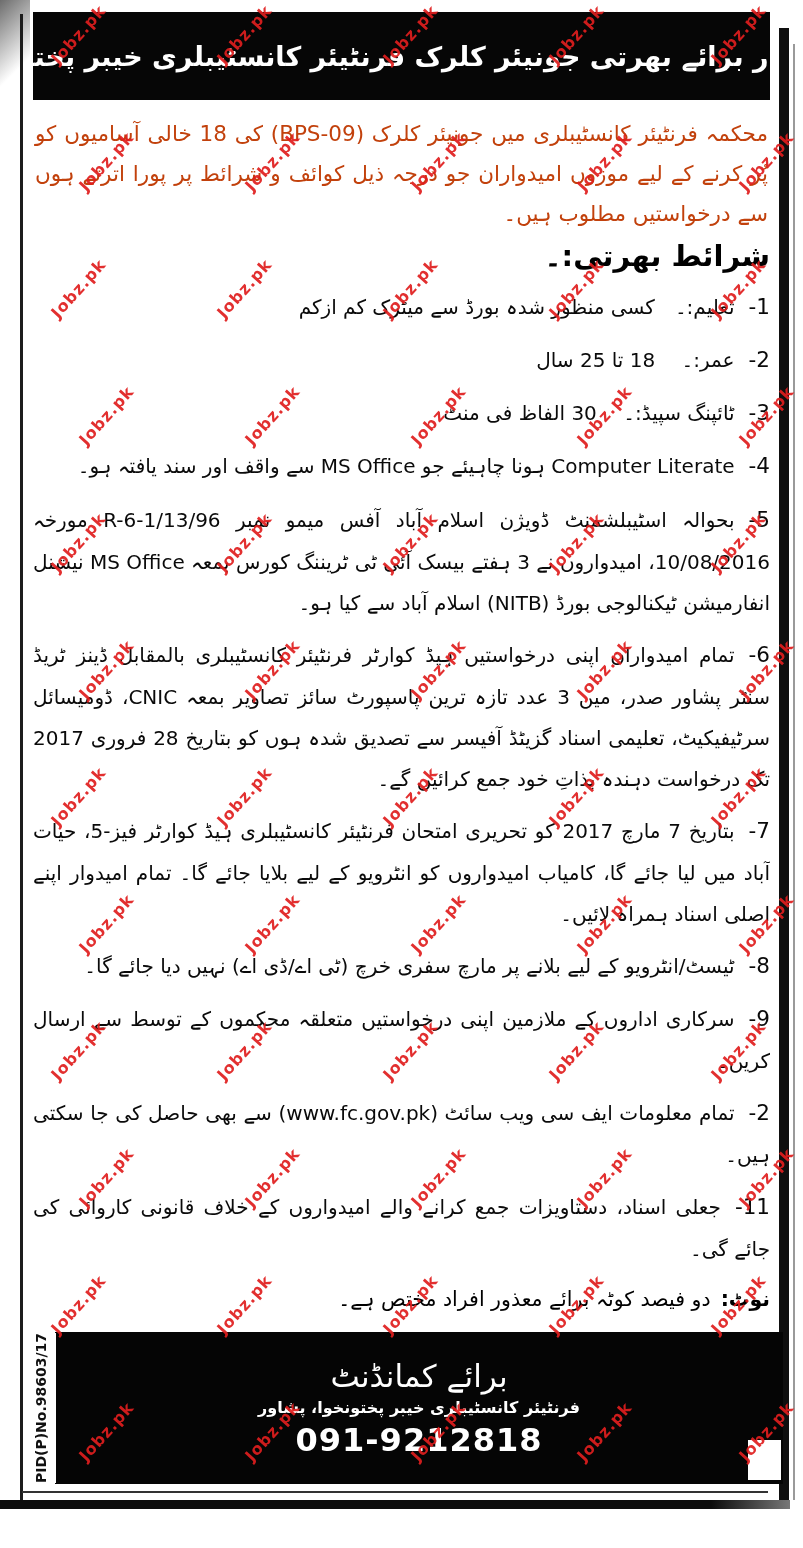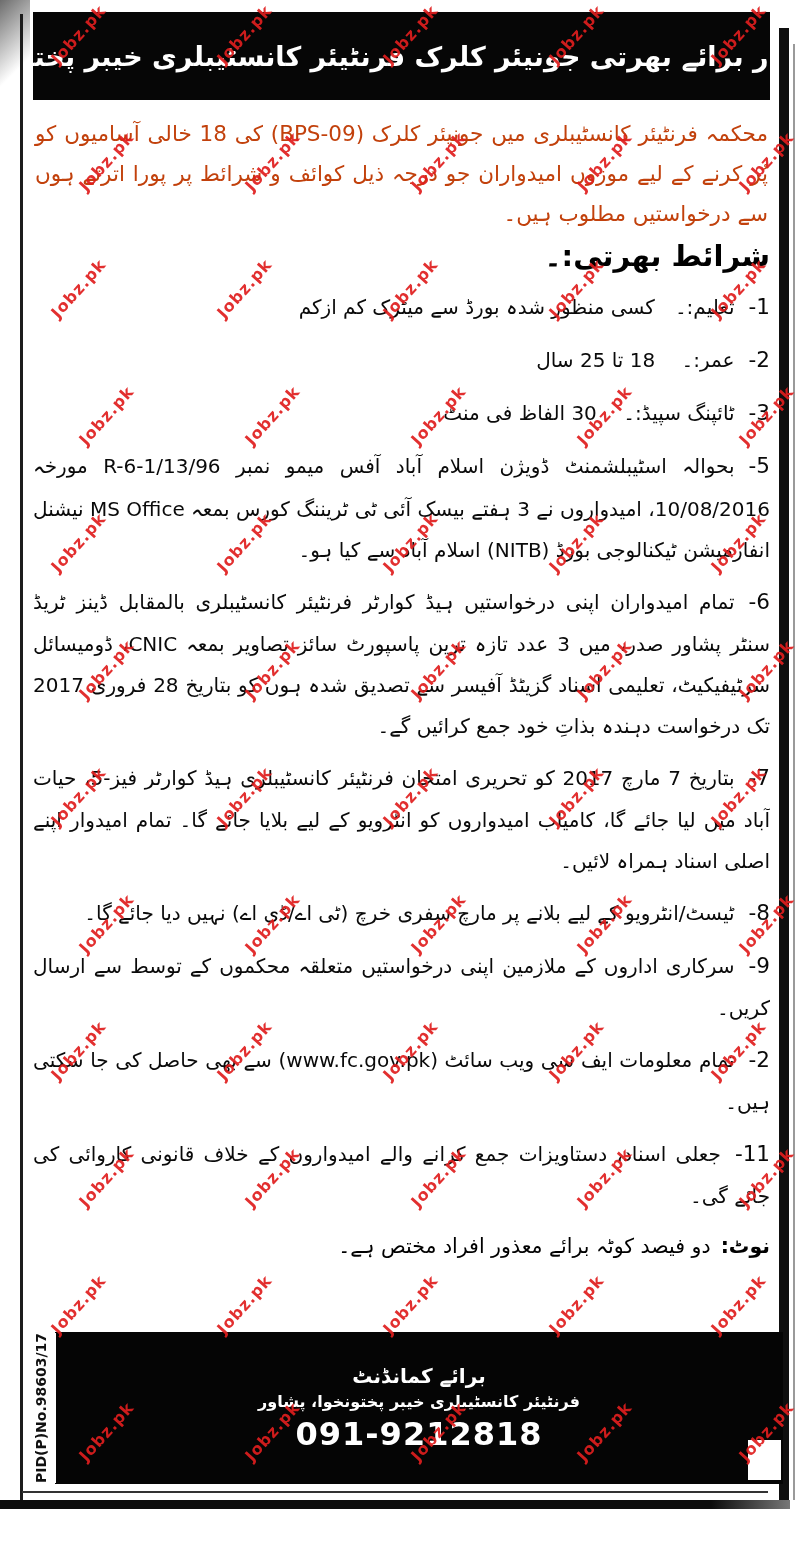--- a/index.html
+++ b/index.html
@@ -49,21 +49,21 @@
     margin:4px 0 0;
   }
   .note-line .note-label{font-weight:bold;margin-left:10px;margin-top:8px;}
   
   .footer-banner{
     position:absolute;left:55px;top:1332px;width:728px;height:152px;
     background:#050505;color:#fff;z-index:1;
     display:flex;flex-direction:column;align-items:center;justify-content:center;
     gap:4px;direction:rtl;
   }
-  .footer-line1{font-size:20px;font-weight:bold;white-space:nowrap;}
+  .footer-line1{font-size:31px;font-weight:normal;white-space:nowrap;}
   .footer-line2{font-size:16px;font-weight:bold;white-space:nowrap;}
   .footer-phone{font-size:32px;font-weight:bold;letter-spacing:1px;direction:ltr;
     font-family:"DejaVu Sans",sans-serif;}
   .footer-notch{position:absolute;right:2px;bottom:4px;width:33px;height:40px;background:#fff;}
   .pid-strip{
     position:absolute;left:26px;top:1333px;width:30px;height:150px;background:#fff;z-index:2;
   }
   .pid-text{
     position:absolute;left:50%;top:50%;
     transform:translate(-50%,-50%) rotate(-90deg);
@@ -97,20 +97,21 @@
     </div>
 
     <p class="intro">محکمہ فرنٹیئر کانسٹیبلری میں جونیئر کلرک (BPS-09) کی 18 خالی آسامیوں کو پُر کرنے کے لیے موزوں امیدواران جو درجہ ذیل کوائف و شرائط پر پورا اترتے ہوں سے درخواستیں مطلوب ہیں۔</p>
 
     <div class="section-heading">شرائط بھرتی:۔</div>
 
     <div>
       <p class="item"><span class="num">1-</span><span>تعلیم:۔ کسی منظور شدہ بورڈ سے میٹرک کم ازکم</span></p>
       <p class="item"><span class="num">2-</span><span>عمر:۔  18 تا 25 سال</span></p>
       <p class="item"><span class="num">3-</span><span>ٹائپنگ سپیڈ:۔  30 الفاظ فی منٹ</span></p>
+      <p class="item"><span class="num">4-</span><span>Computer Literate ہونا چاہیئے جو MS Office سے واقف اور سند یافتہ ہو۔</span></p>
       <p class="item"><span class="num">5-</span><span>بحوالہ اسٹیبلشمنٹ ڈویژن اسلام آباد آفس میمو نمبر 1/13/96-R-6 مورخہ 10/08/2016، امیدواروں نے 3 ہفتے بیسک آئی ٹی ٹریننگ کورس بمعہ MS Office نیشنل انفارمیشن ٹیکنالوجی بورڈ (NITB) اسلام آباد سے کیا ہو۔</span></p>
       <p class="item"><span class="num">6-</span><span>تمام امیدواران اپنی درخواستیں ہیڈ کوارٹر فرنٹیئر کانسٹیبلری بالمقابل ڈینز ٹریڈ سنٹر پشاور صدر، میں 3 عدد تازہ ترین پاسپورٹ سائز تصاویر بمعہ CNIC، ڈومیسائل سرٹیفیکیٹ، تعلیمی اسناد گزیٹڈ آفیسر سے تصدیق شدہ ہوں کو بتاریخ 28 فروری 2017 تک درخواست دہندہ بذاتِ خود جمع کرائیں گے۔</span></p>
       <p class="item"><span class="num">7-</span><span>بتاریخ 7 مارچ 2017 کو تحریری امتحان فرنٹیئر کانسٹیبلری ہیڈ کوارٹر فیز-5، حیات آباد میں لیا جائے گا، کامیاب امیدواروں کو انٹرویو کے لیے بلایا جائے گا۔ تمام امیدوار اپنے اصلی اسناد ہمراہ لائیں۔</span></p>
       <p class="item"><span class="num">8-</span><span>ٹیسٹ/انٹرویو کے لیے بلانے پر مارچ سفری خرچ (ٹی اے/ڈی اے) نہیں دیا جائے گا۔</span></p>
       <p class="item"><span class="num">9-</span><span>سرکاری اداروں کے ملازمین اپنی درخواستیں متعلقہ محکموں کے توسط سے ارسال کریں۔</span></p>
       <p class="item"><span class="num">2-</span><span>تمام معلومات ایف سی ویب سائٹ (www.fc.gov.pk) سے بھی حاصل کی جا سکتی ہیں۔</span></p>
       <p class="item"><span class="num">11-</span><span>جعلی اسناد، دستاویزات جمع کرانے والے امیدواروں کے خلاف قانونی کاروائی کی جائے گی۔</span></p>
     </div>
 
     <p class="note-line">

